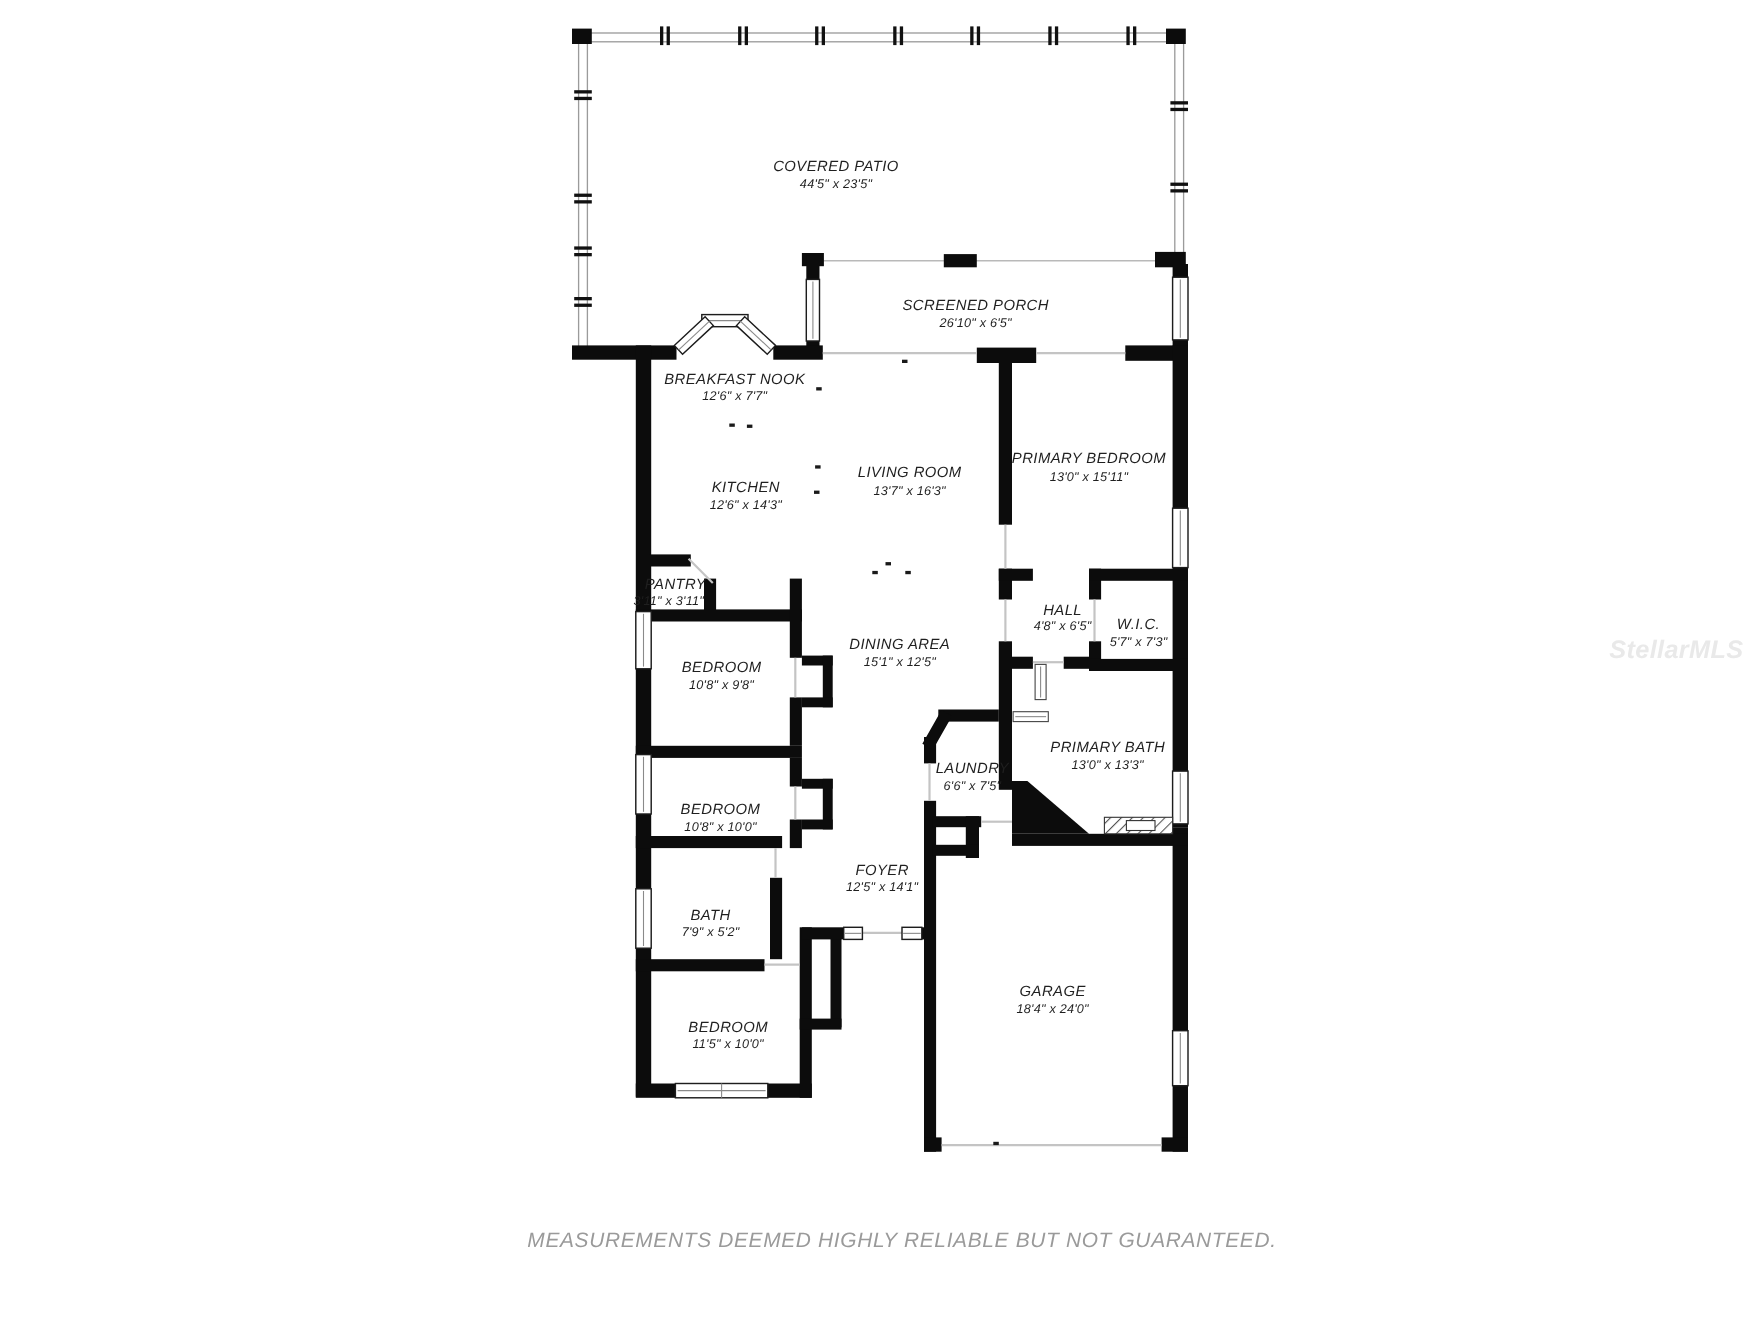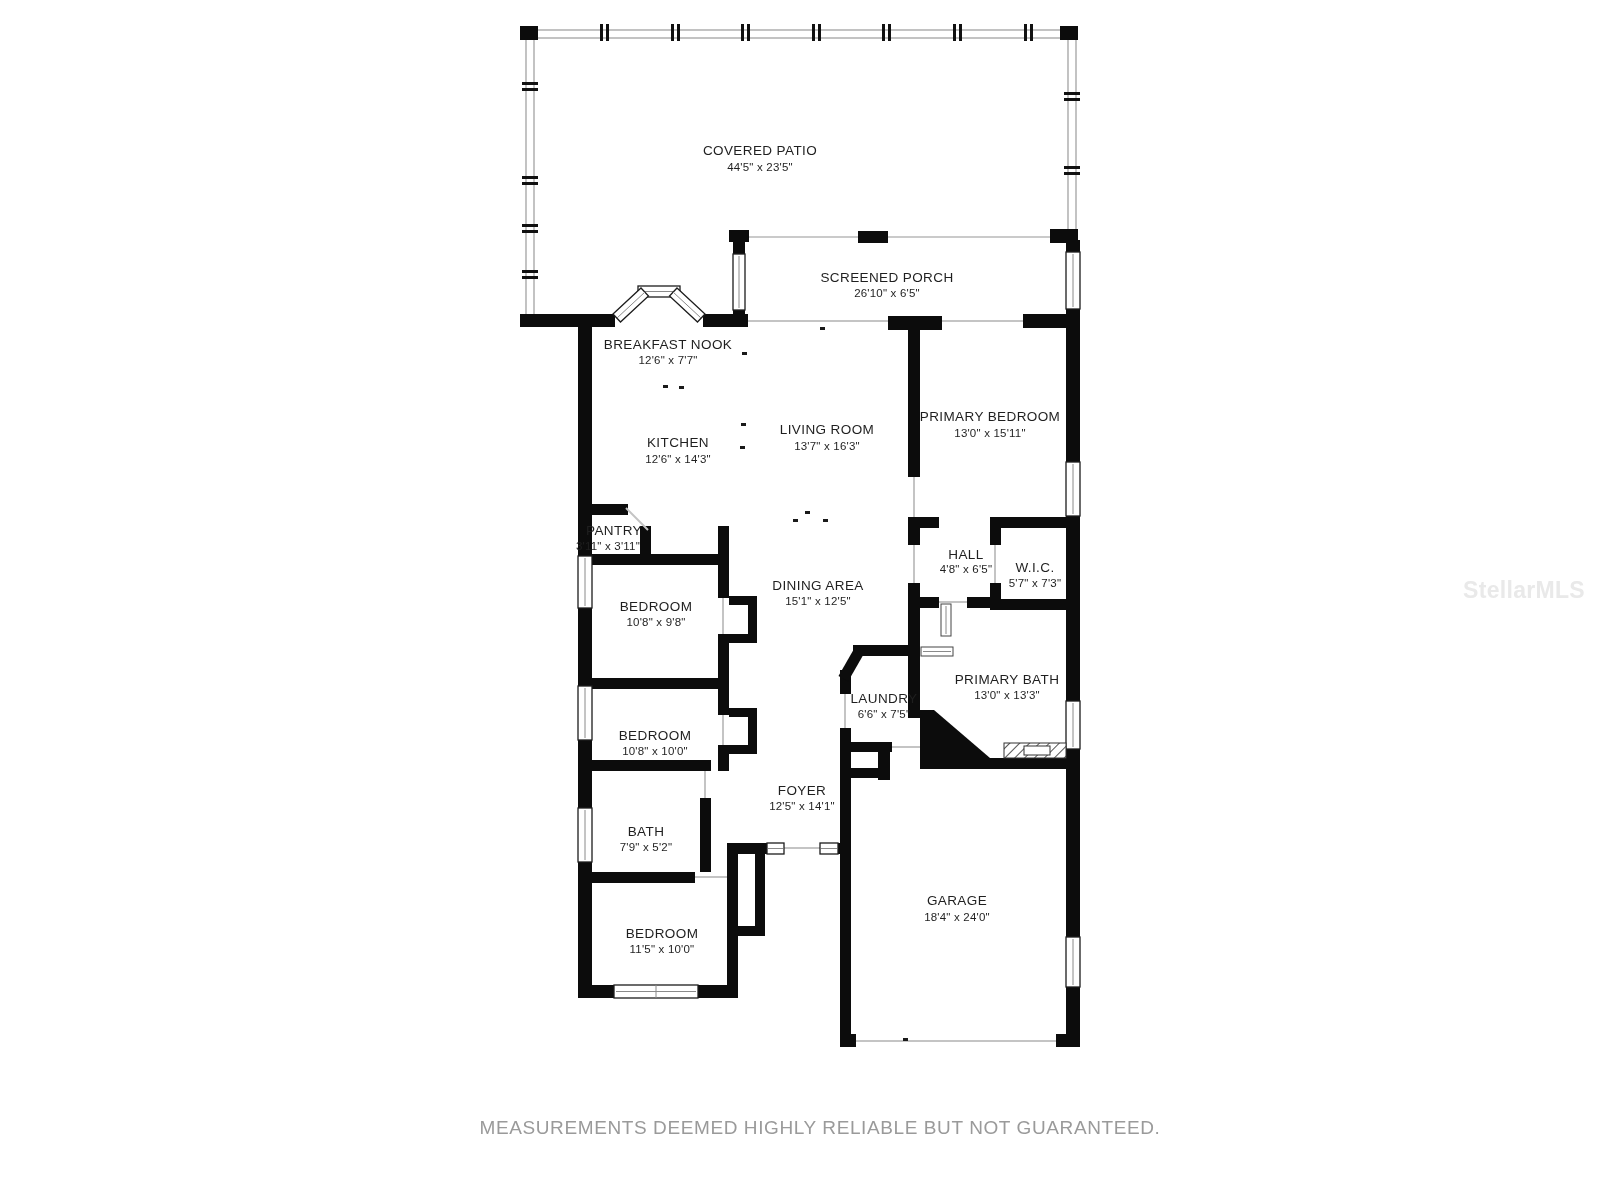--- a/index.html
+++ b/index.html
@@ -1,16 +1,16 @@
 <!DOCTYPE html>
 <html style="--wall: #0c0c0c; --label: #1f1f1f; --disclaimer: #9a9a9a; --watermark: #e9e9e9; --thin_line: #c4c4c4; --screen_wall_outline: #9b9b9b;"><head>
 <meta charset="utf-8">
 <style>
   html,body{margin:0;padding:0;background:#fff;}
-  .canvas{position:relative;width:1600px;height:1200px;background:#fff;overflow:hidden;}
+  .canvas{position:relative;width:1600px;height:1200px;background:#fff;overflow:hidden;font-style:italic;}
   svg{display:block;}
   .scr{fill:#ffffff;stroke:var(--screen_wall_outline,#9b9b9b);stroke-width:1.2;}
   .wall{fill:var(--wall,#0c0c0c);}
   .chamfer{stroke:var(--wall,#0c0c0c);stroke-width:11;stroke-linecap:square;}
   .thin{stroke:var(--thin_line,#c4c4c4);stroke-width:2;fill:none;}
   .porchline{stroke:#b9b9b9;stroke-width:1.5;fill:none;}
   .win{fill:#ffffff;stroke:#1d1d1d;stroke-width:1.3;}
   .winline{stroke:#8a8a8a;stroke-width:1;fill:none;}
   .stick{fill:#111111;}
   .tickdot{fill:#1a1a1a;}

